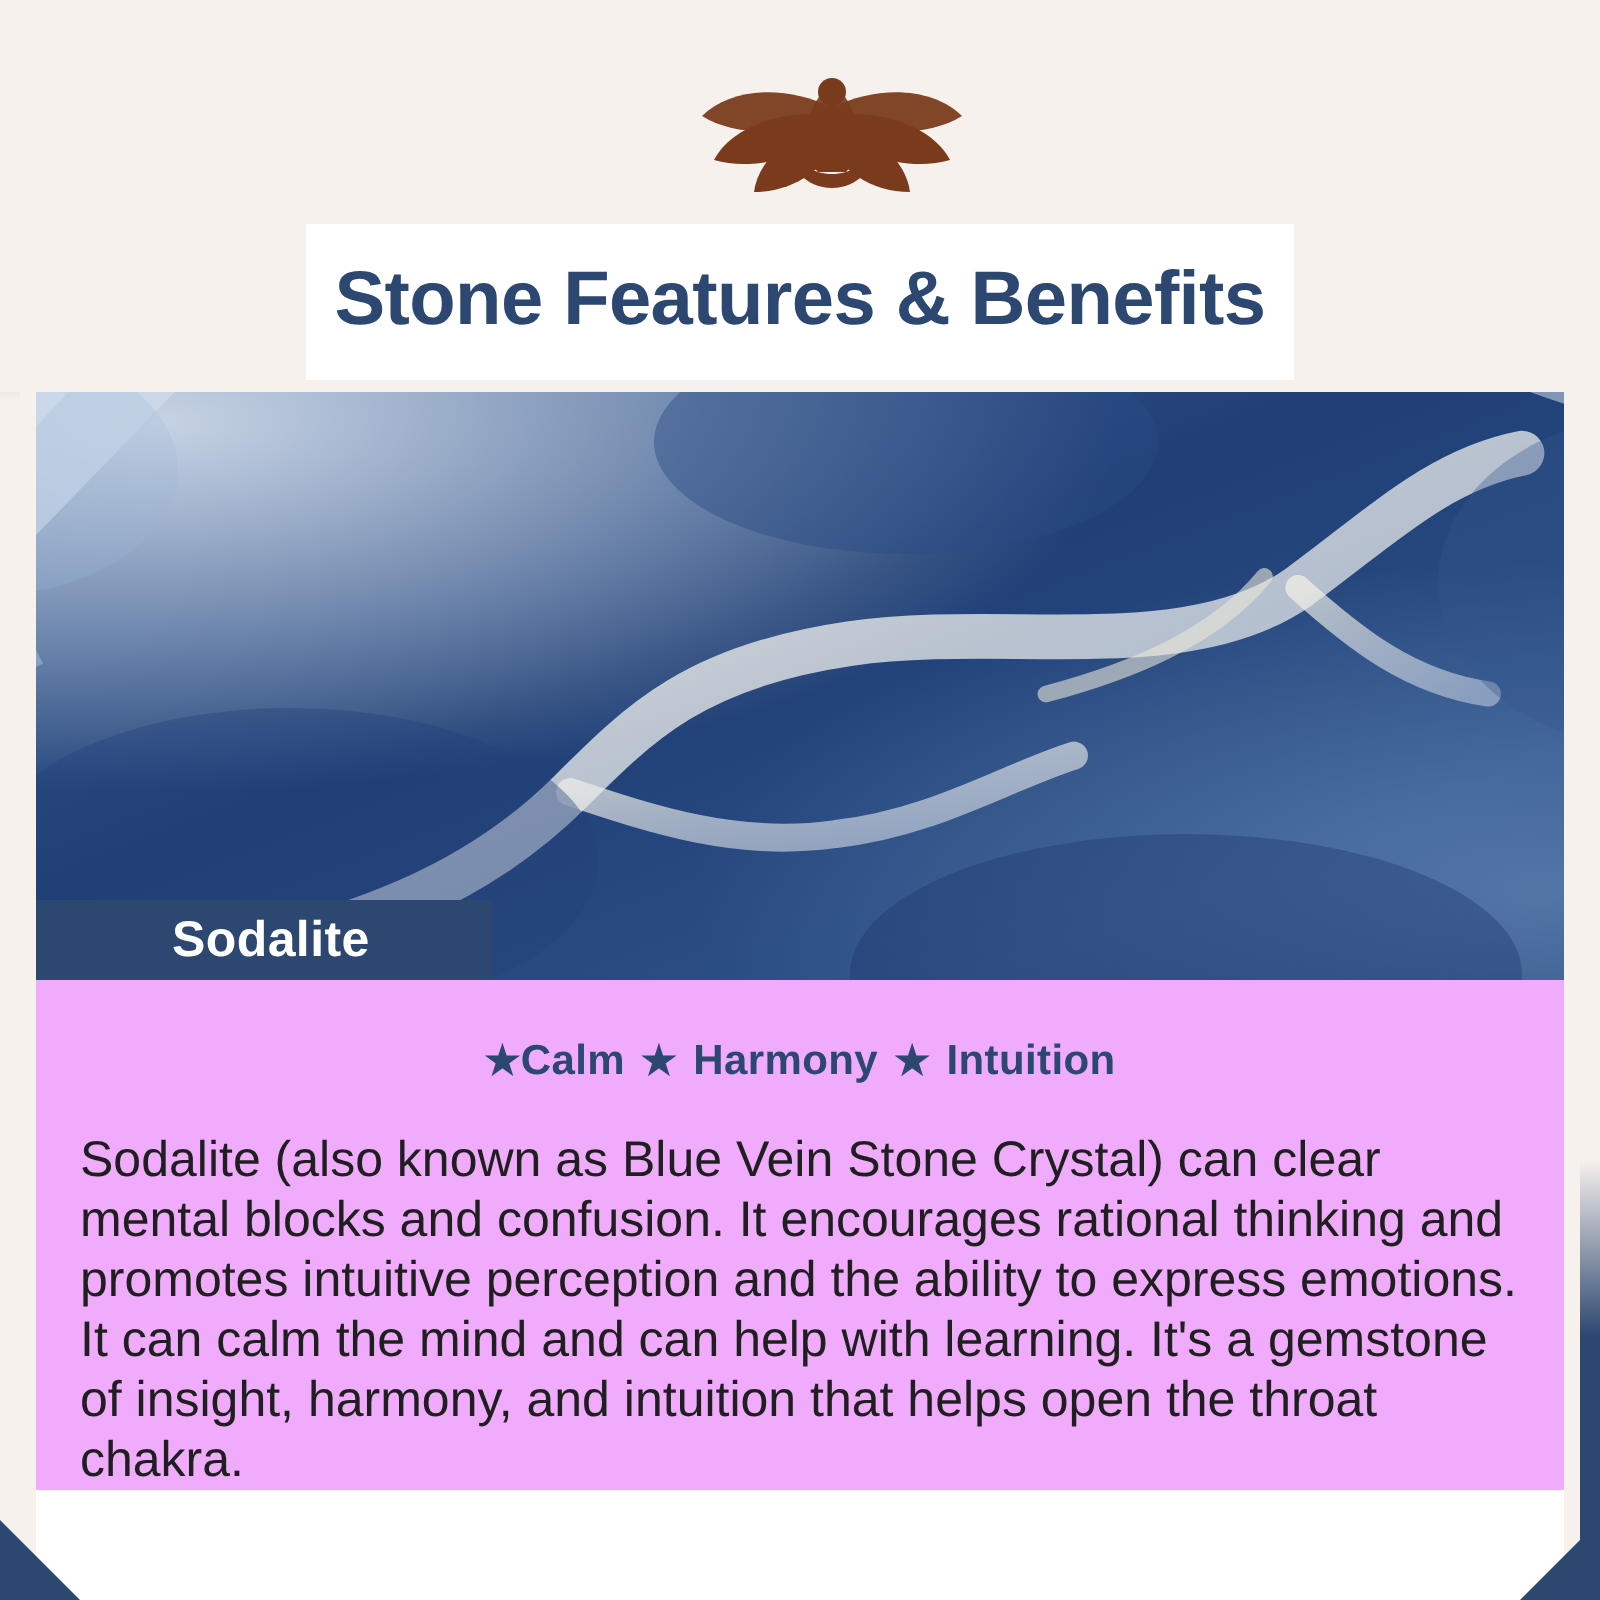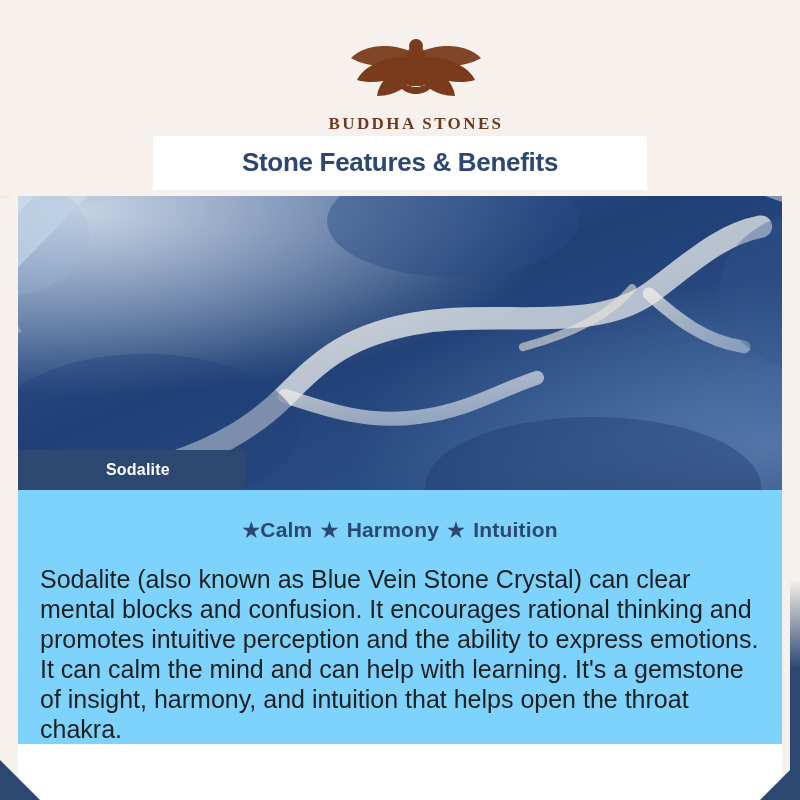--- a/index.html
+++ b/index.html
@@ -94,22 +94,22 @@
   .title-bar {
     position: absolute;
     left: 153px;
     right: 153px;
     bottom: 6px;
     background: #ffffff;
     text-align: center;
     padding: 8px 0 10px 0;
   }
   .title-bar h1 {
-    margin: 0;
-    font-size: 26px;
+    margin: 12px;
+    font-size: 38px;
     line-height: 36px;
     color: #2c4770;
     font-weight: bold;
     letter-spacing: -0.3px;
   }
 
   
   .photo {
     position: relative;
     height: 294px;
@@ -127,30 +127,30 @@
     bottom: 0;
     width: 228px;
     height: 40px;
     background: #2c4770;
     display: flex;
     align-items: center;
     z-index: 5;
   }
   .label-strip span {
     color: #ffffff;
-    font-size: 16px;
-    font-weight: bold;
-    padding-left: 88px;
+    font-size: 25px;
+    font-weight: bold;
+    padding-left: 68px;
     letter-spacing: 0.2px;
   }
 
   
   .content {
     position: relative;
-    background: #7dd3fc;
+    background: #f0abfc;
     margin: 0 18px;
     padding: 28px 0 0 0;
     z-index: 4;
   }
   .keywords {
     text-align: center;
     color: #2c4770;
     font-size: 21px;
     font-weight: bold;
     letter-spacing: 0.2px;

